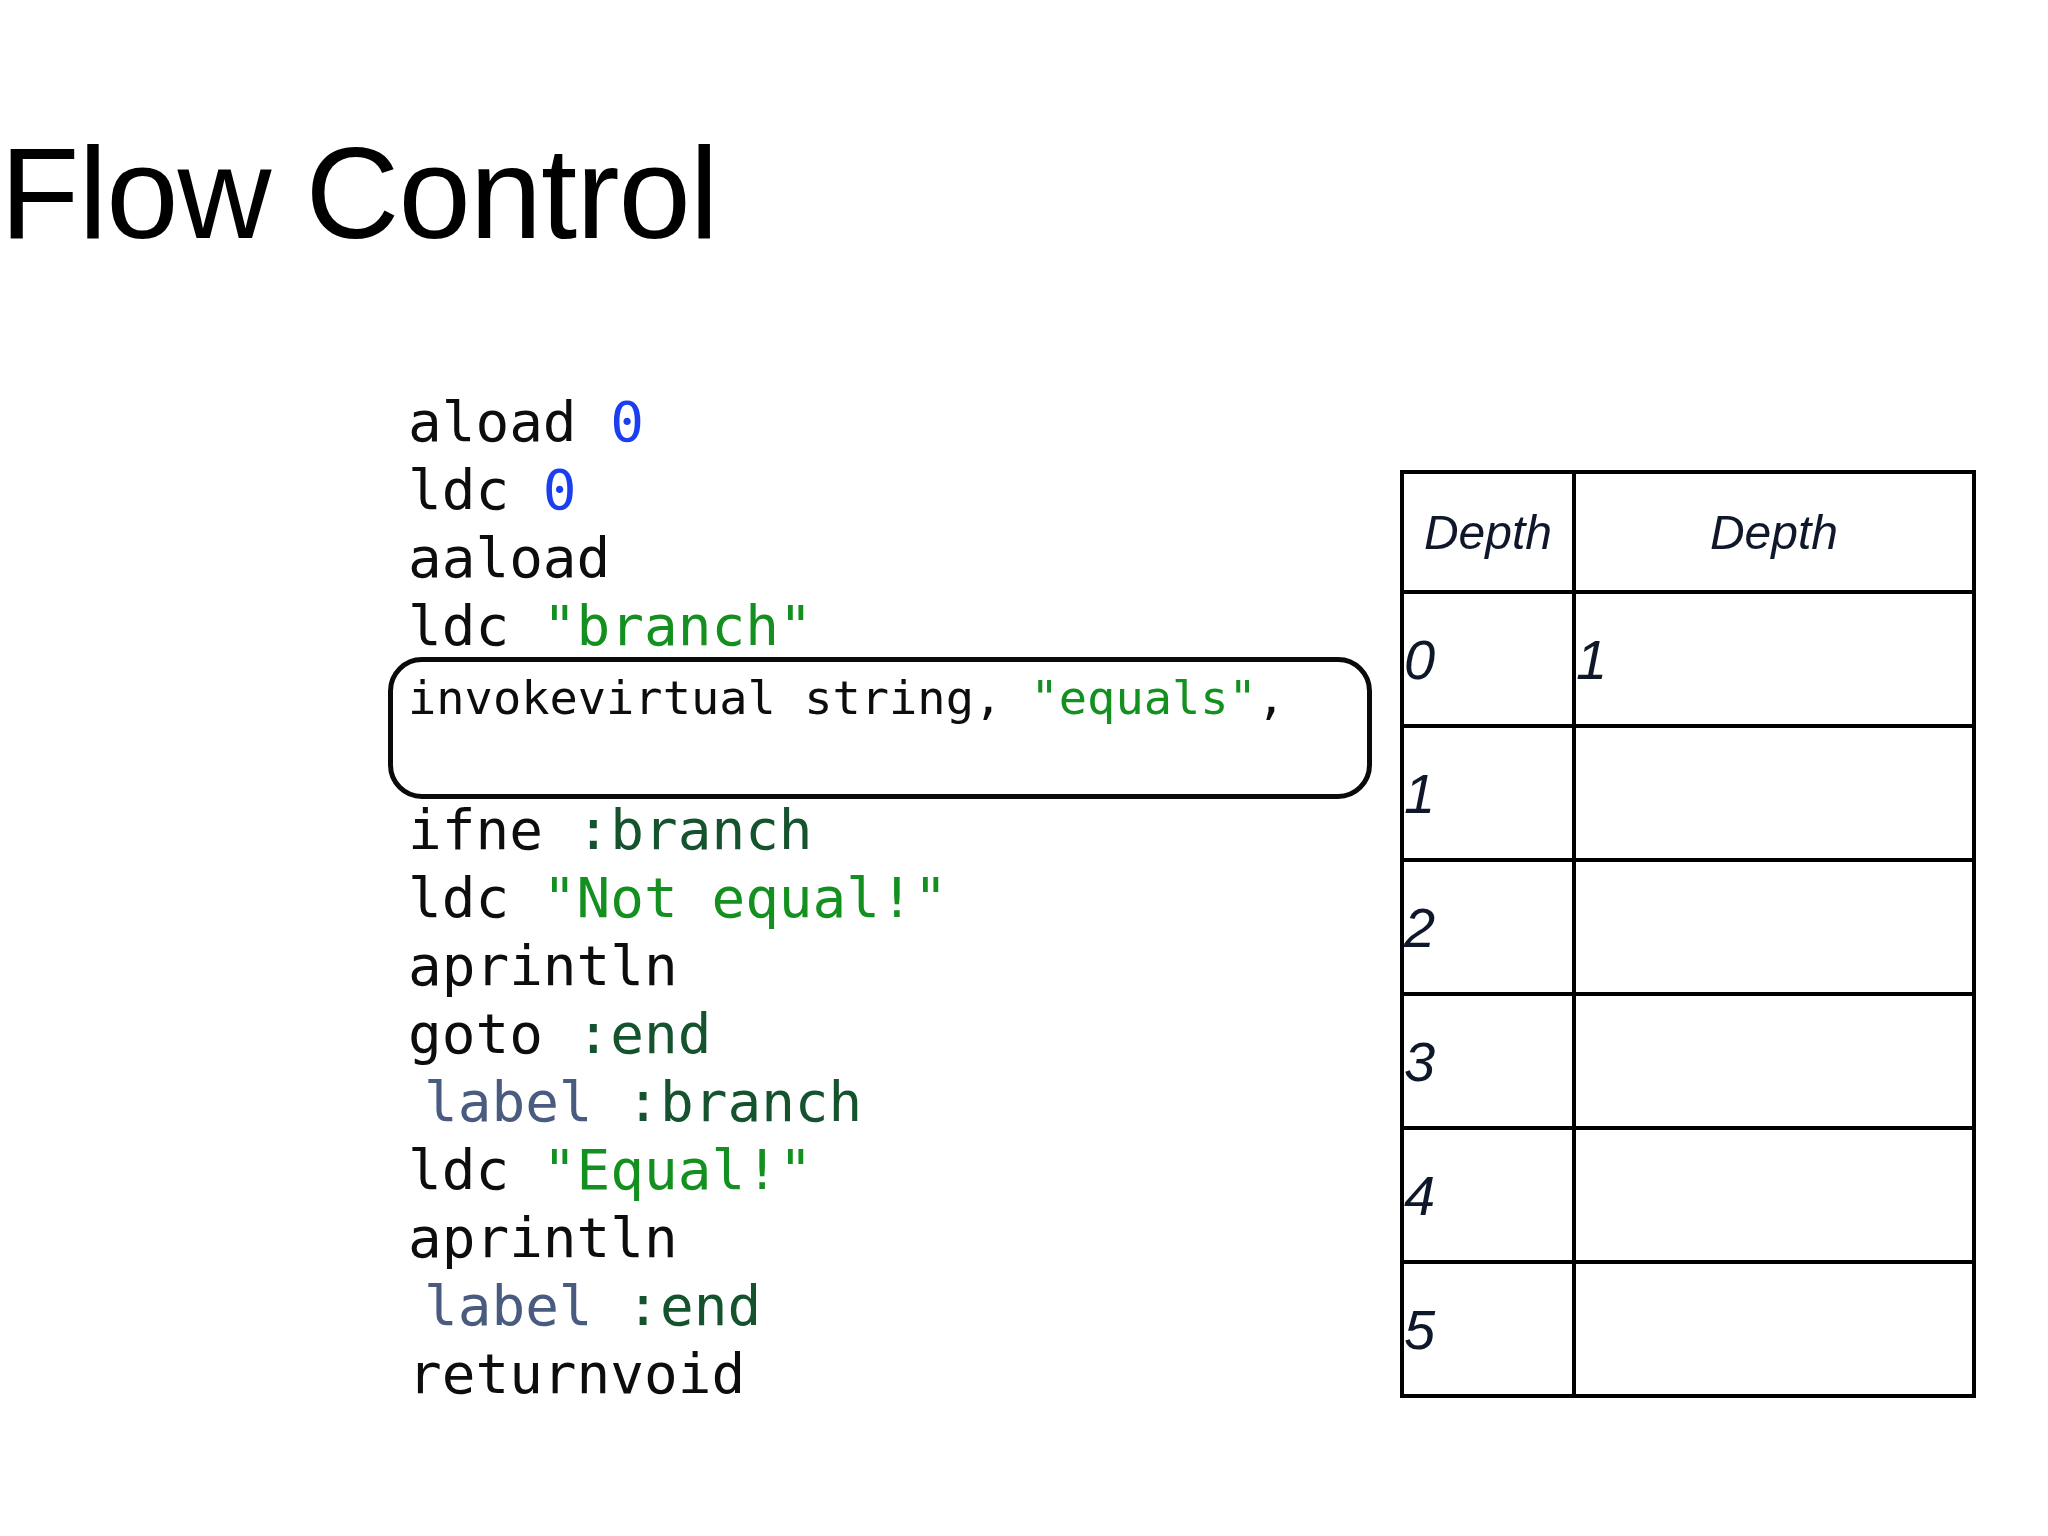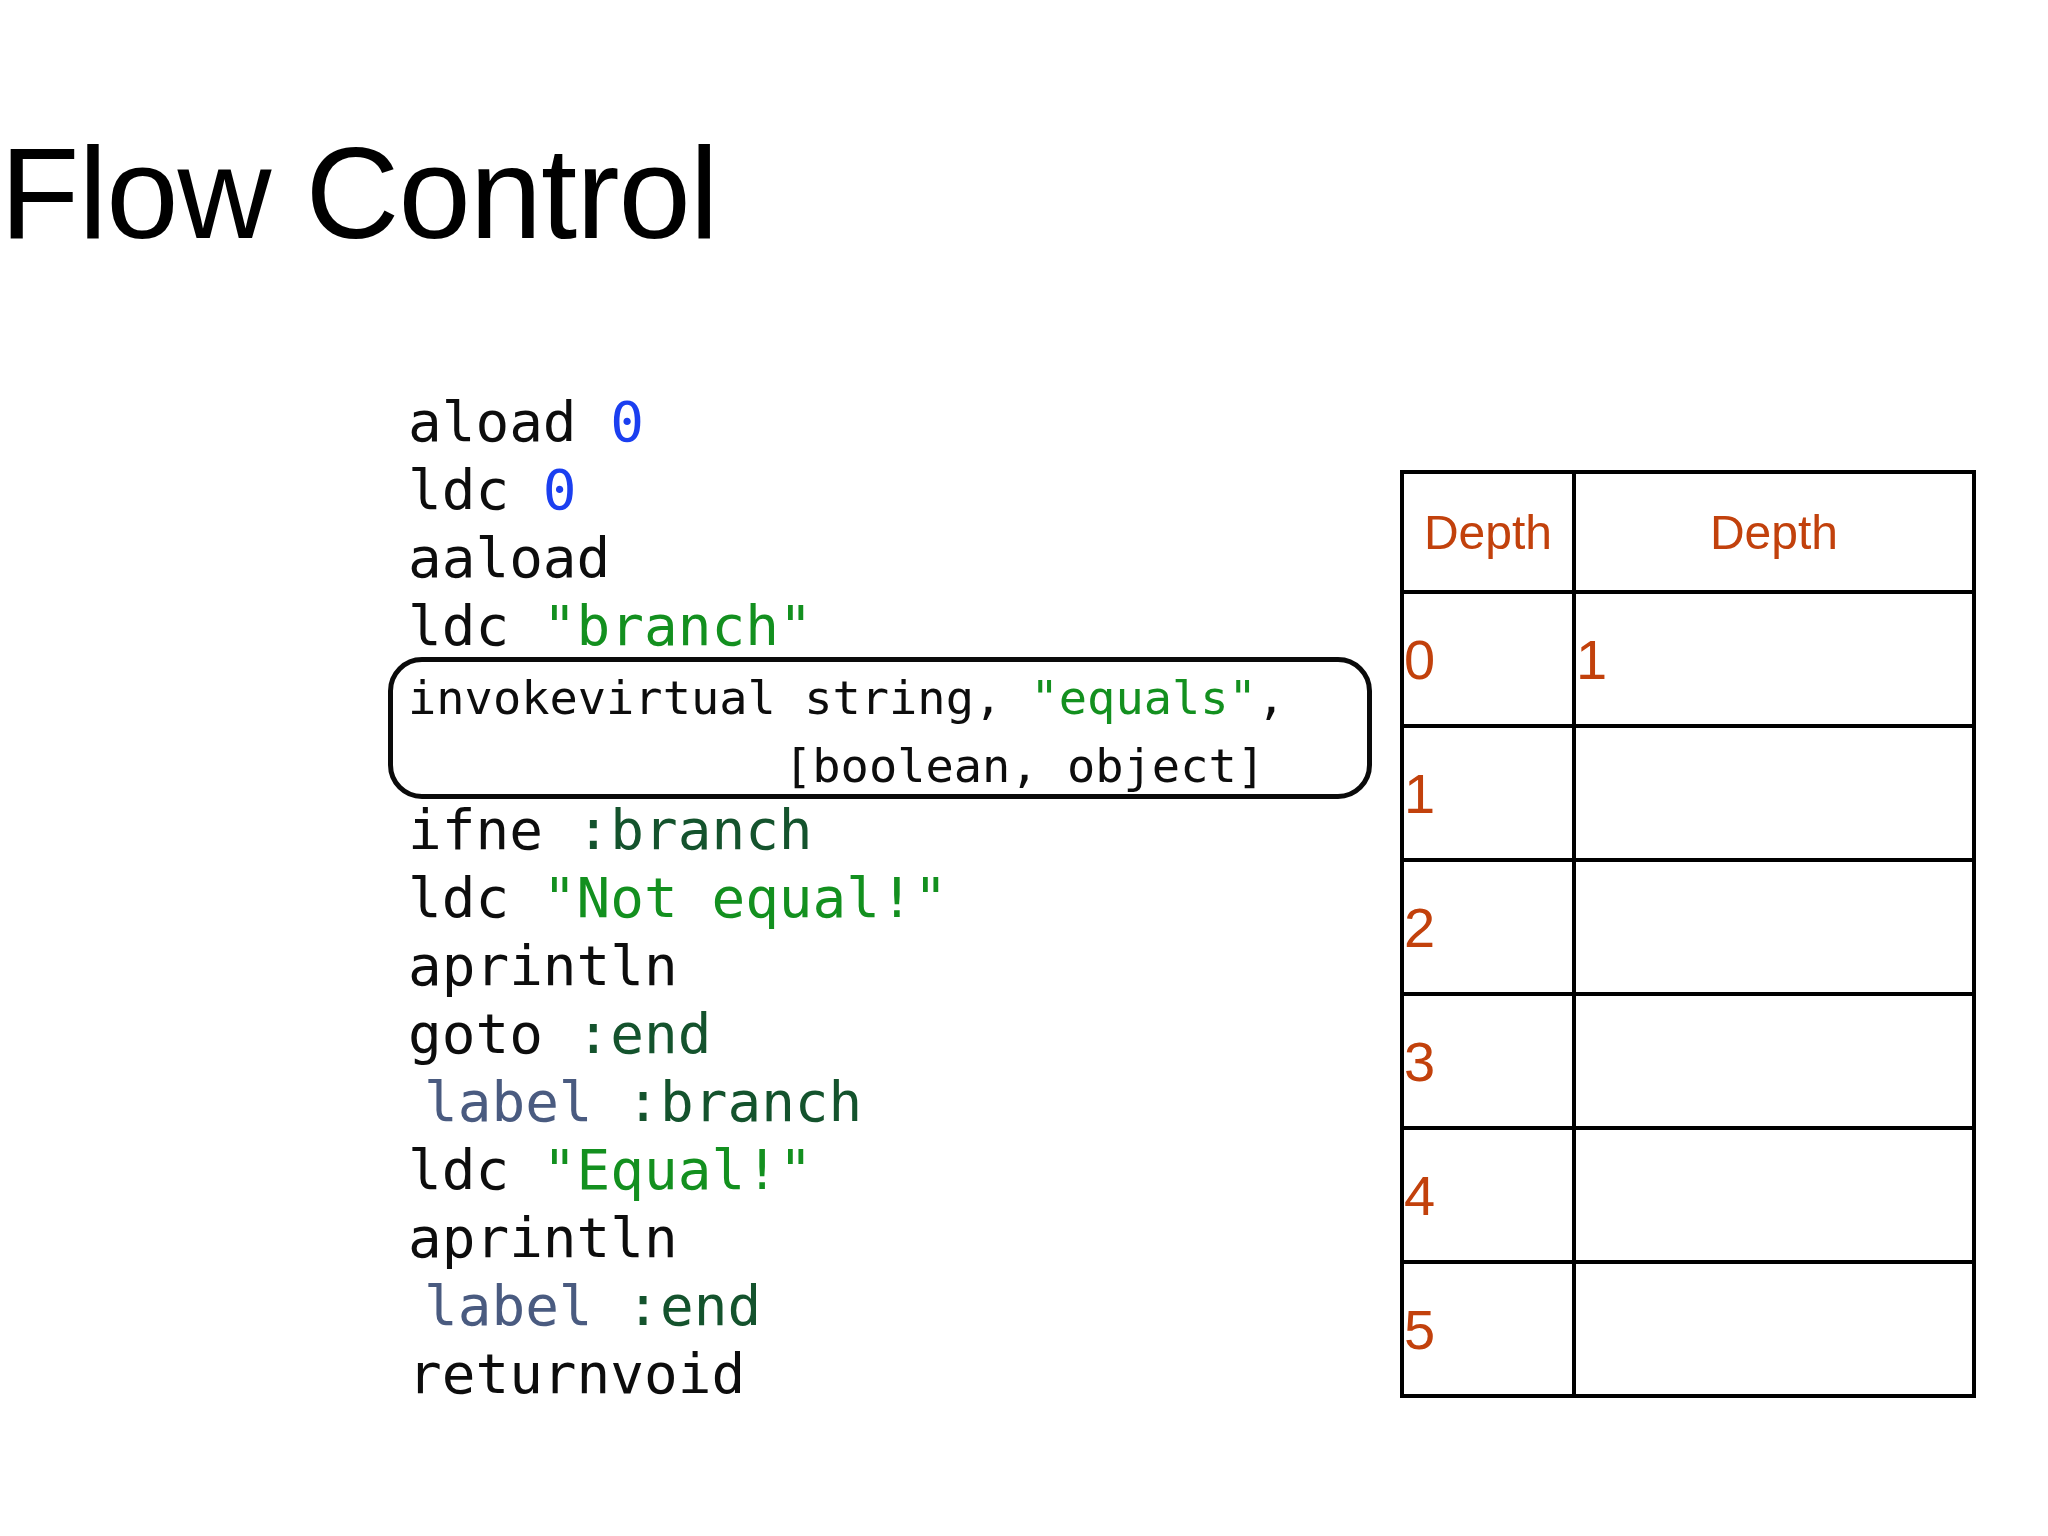--- a/index.html
+++ b/index.html
@@ -87,22 +87,23 @@
     width: 572px;
     border-collapse: collapse;
     table-layout: fixed;
     font-family: "Liberation Sans", sans-serif;
   }
   #stack-table td, #stack-table th {
     border: 4px solid #000000;
     padding: 0;
     vertical-align: middle;
     font-weight: 400;
-    color: #c2410c;
+    color: #0f172a;
     background: #ffffff;
+    font-style: italic;
   }
   #stack-table th {
     height: 116px;
     font-size: 48px;
     font-weight: 400;
   }
   #stack-table td {
     height: 130px;
     font-size: 56px;
   }
@@ -112,21 +113,21 @@
   .cell-value { font-size: 58px; font-weight: 700; }
 </style>
 </head>
 <body>
 
 <div id="slide-title">Flow Control</div>
 
 <div id="code-listing"><div class="code-line"><span class="tok-plain">aload </span><span class="tok-num">0</span></div><div class="code-line"><span class="tok-plain">ldc </span><span class="tok-num">0</span></div><div class="code-line"><span class="tok-plain">aaload</span></div><div class="code-line"><span class="tok-plain">ldc </span><span class="tok-str">"branch"</span></div><div class="code-line">&nbsp;</div><div class="code-line">&nbsp;</div><div class="code-line"><span class="tok-plain">ifne </span><span class="tok-label">:branch</span></div><div class="code-line"><span class="tok-plain">ldc </span><span class="tok-str">"Not equal!"</span></div><div class="code-line"><span class="tok-plain">aprintln</span></div><div class="code-line"><span class="tok-plain">goto </span><span class="tok-label">:end</span></div><div class="code-line"><span class="tok-kw">label </span><span class="tok-label">:branch</span></div><div class="code-line"><span class="tok-plain">ldc </span><span class="tok-str">"Equal!"</span></div><div class="code-line"><span class="tok-plain">aprintln</span></div><div class="code-line"><span class="tok-kw">label </span><span class="tok-label">:end</span></div><div class="code-line"><span class="tok-plain">returnvoid</span></div></div>
 
 <div id="highlight-box"></div>
-<div id="highlight-lines"><div class="code-line "><span class="tok-plain">invokevirtual string, </span><span class="tok-str">"equals"</span><span class="tok-plain">,</span></div><div class="code-line row2"><span class="tok-plain">[boolean, object]</span></div></div>
+<div id="highlight-lines"><div class="code-line "><span class="tok-plain">invokevirtual string, </span><span class="tok-str">"equals"</span><span class="tok-plain">,</span></div></div>
 
 <table id="stack-table">
   <colgroup>
     <col class="col-depth">
     <col class="col-value">
   </colgroup>
   <thead>
     <tr>
       <th>Depth</th>
       <th>Depth</th>

